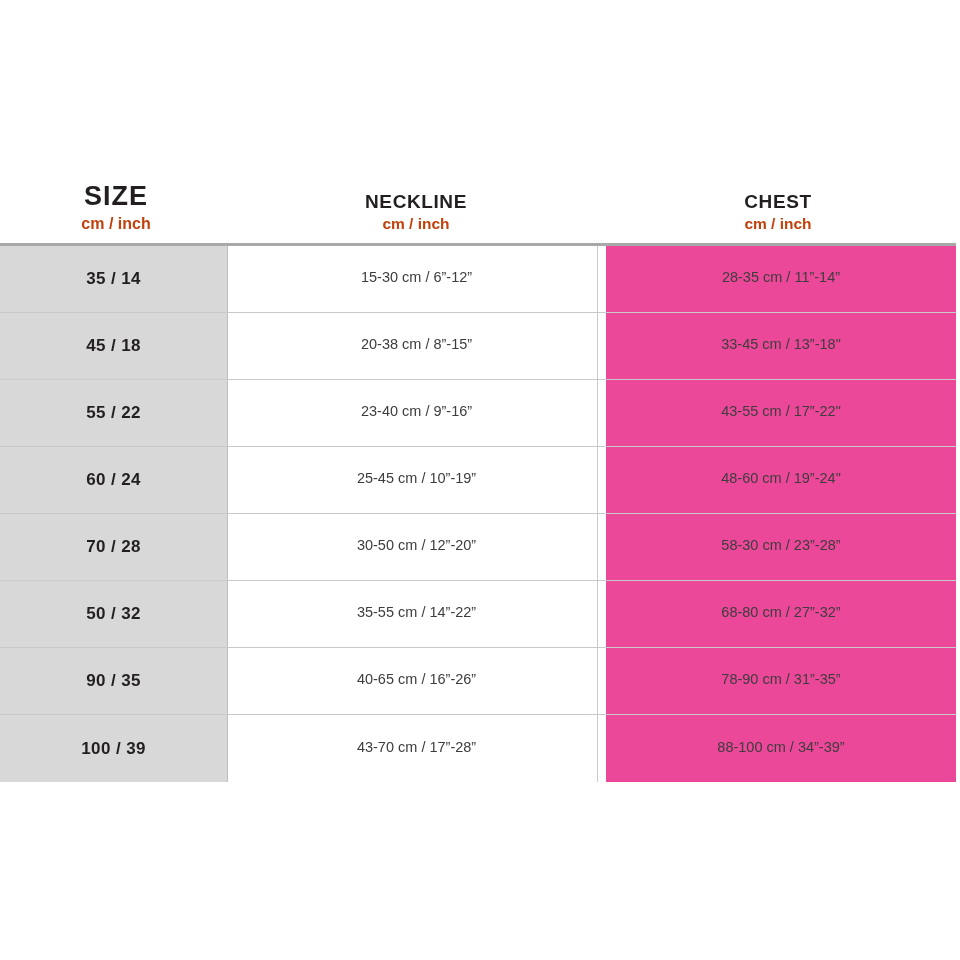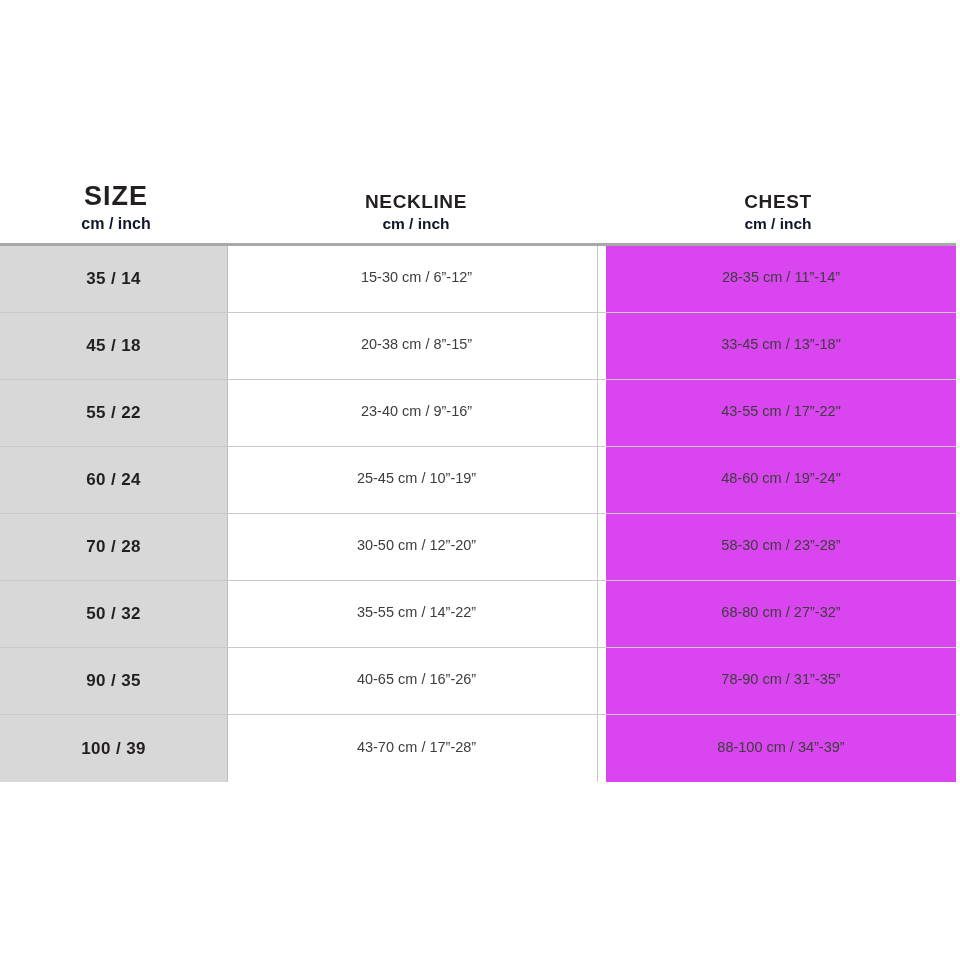--- a/index.html
+++ b/index.html
@@ -56,21 +56,21 @@
   .neck-col .head-title,
   .chest-col .head-title {
     font-size: 19px;
     letter-spacing: 0.6px;
     margin-top: 12px;
   }
   .head-sub {
     font-size: 15.5px;
     font-weight: bold;
     margin-top: 5px;
-    color: #0f172a;
+    color: #c2410c;
   }
   .size-col .head-sub { font-size: 16px; margin-top: 6px; }
 
   
   #table-body {
     position: absolute;
     left: 0;
     top: 243px;
     width: 956px;
     border-top: 3px solid #a8a8a8;
@@ -102,21 +102,21 @@
   }
   .cell.neck {
     width: 368px;
     background: #ffffff;
     font-size: 14.5px;
     color: #3d3d3d;
     border-right: 1px solid #c9c9c9;
   }
   .cell.chest {
     width: 356px;
-    background: #d946ef;
+    background: #ec4899;
     font-size: 14.5px;
     color: #3d3d3d;
   }
   .cell span { display: block; }
   
   .cell.neck span, .cell.chest span { transform: translateY(-2px); text-align: center; }
 </style>
 </head>
 <body>
 

